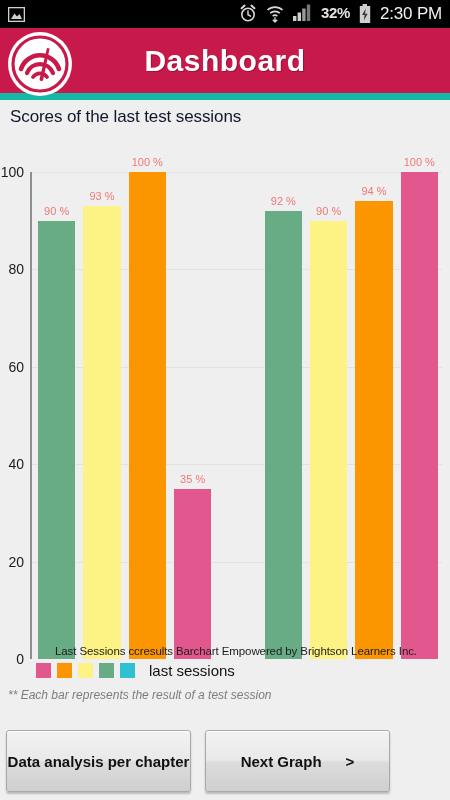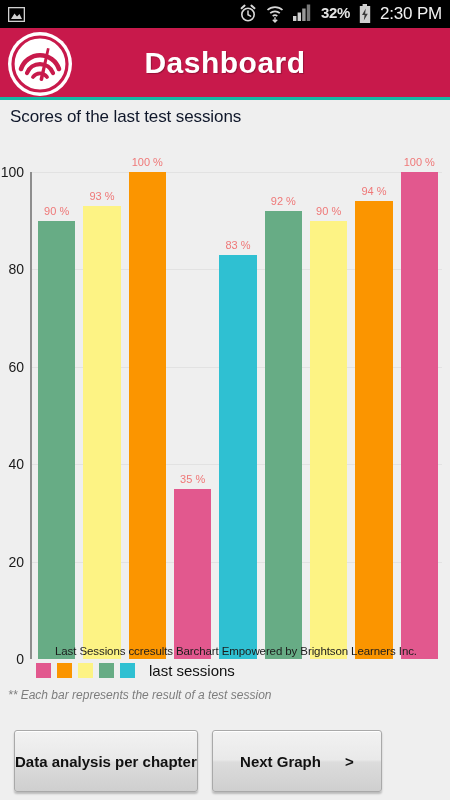--- a/index.html
+++ b/index.html
@@ -21,21 +21,21 @@
   .sb-right { margin-left: auto; display: flex; align-items: flex-start; gap: 9px; }
   .sb-pct { font-size: 15px; font-weight: bold; color: #e4e4e4; letter-spacing: -0.3px; }
   .sb-time { font-size: 17px; font-weight: normal; color: #f2f2f2; letter-spacing: -0.2px; }
   .ico { display: inline-block; line-height: 0; }
 
   
   .header {
     position: absolute; top: 28px; left: 0; width: 450px; height: 72px;
     background: #c8194b;
     display: flex; align-items: center;
-    border-bottom: 3px solid #14b8a6;
+    border-bottom: 7px solid #14b8a6;
   }
   .logo-wrap {
     position: absolute; left: 8px; top: 4px;
     width: 64px; height: 64px; border-radius: 50%;
     background: #ffffff;
     display: flex; align-items: center; justify-content: center;
   }
   .header-title {
     width: 100%; text-align: center;
     color: #ffffff; font-size: 30px; font-weight: bold;
@@ -112,21 +112,21 @@
 
   
   .footnote {
     position: absolute; left: 8px; top: 688px;
     font-size: 12px; font-style: italic; color: #7d7d7d;
   }
 
   
   .btnrow {
     position: absolute; left: 0; top: 730px; width: 396px;
-    display: flex; gap: 14px; padding: 0 14px;
+    display: flex; gap: 14px; padding: 0 6px;
   }
   .btn {
     flex: 1; height: 62px;
     background: linear-gradient(to bottom, #f2f2f2 0%, #e9e9e9 48%, #dcdcdc 52%, #cfcfcf 100%);
     border: 1px solid #a9a9a9;
     border-radius: 3px;
     box-shadow: 0 2px 2px rgba(0,0,0,0.22), inset 0 1px 0 #ffffff;
     display: flex; align-items: center; justify-content: center;
     font-size: 15px; font-weight: bold; color: #111;
     cursor: pointer; white-space: nowrap;
@@ -227,24 +227,20 @@
             <div class="bar-label" style="bottom: 456.91px; color: rgb(239, 120, 120);">93 %</div>
           </div>
           <div class="bar-slot" style="left: 22.2222%; width: 11.1111%;">
             <div class="bar" style="height: 487px; width: 82%; left: 9%; background: rgb(251, 149, 0);"></div>
             <div class="bar-label" style="bottom: 491px; color: rgb(239, 120, 120);">100 %</div>
           </div>
           <div class="bar-slot" style="left: 33.3333%; width: 11.1111%;">
             <div class="bar" style="height: 170.45px; width: 82%; left: 9%; background: rgb(226, 88, 142);"></div>
             <div class="bar-label" style="bottom: 174.45px; color: rgb(239, 120, 120);">35 %</div>
           </div>
-          <div class="bar-slot" style="left: 44.4444%; width: 11.1111%;">
-            <div class="bar" style="height: 404.21px; width: 82%; left: 9%; background: rgb(47, 192, 210);"></div>
-            <div class="bar-label" style="bottom: 408.21px; color: rgb(239, 120, 120);">83 %</div>
-          </div>
           <div class="bar-slot" style="left: 55.5556%; width: 11.1111%;">
             <div class="bar" style="height: 448.04px; width: 82%; left: 9%; background: rgb(103, 172, 133);"></div>
             <div class="bar-label" style="bottom: 452.04px; color: rgb(239, 120, 120);">92 %</div>
           </div>
           <div class="bar-slot" style="left: 66.6667%; width: 11.1111%;">
             <div class="bar" style="height: 438.3px; width: 82%; left: 9%; background: rgb(253, 243, 132);"></div>
             <div class="bar-label" style="bottom: 442.3px; color: rgb(239, 120, 120);">90 %</div>
           </div>
           <div class="bar-slot" style="left: 77.7778%; width: 11.1111%;">
             <div class="bar" style="height: 457.78px; width: 82%; left: 9%; background: rgb(251, 149, 0);"></div>

